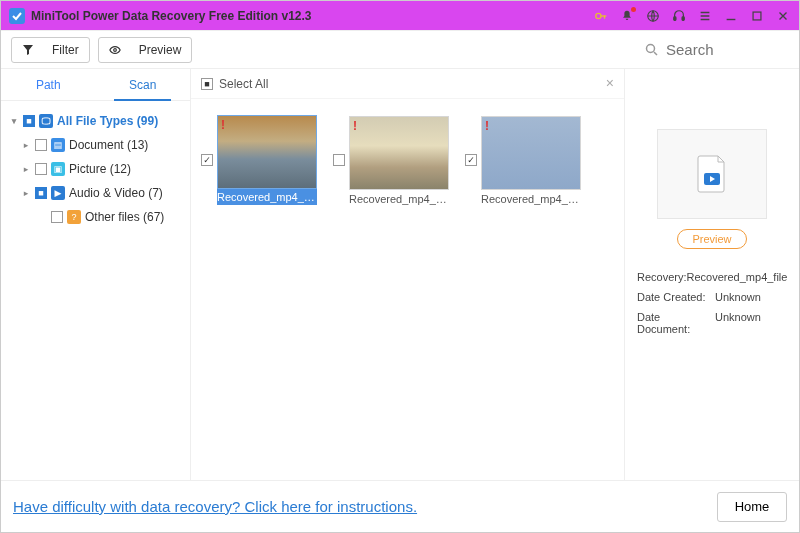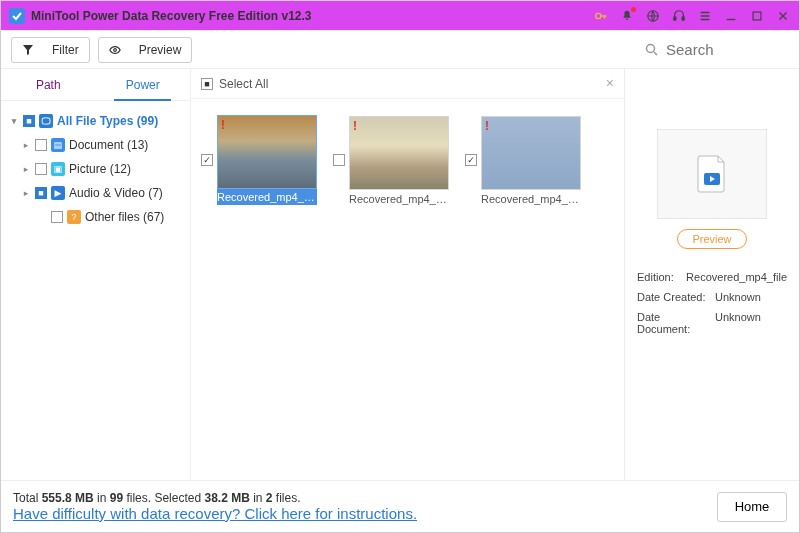--- a/index.html
+++ b/index.html
@@ -22,21 +22,21 @@
   .btn { height: 26px; padding: 0 10px; border: 1px solid #ccc; border-radius: 3px; background: #fff; font-size: 12px; display: inline-flex; align-items: center; gap: 18px; cursor: pointer; color: #333; }
   .btn svg { width: 12px; height: 12px; }
   .toolbar .spacer { flex: 1; }
   .search-box { height: 26px; width: 150px; border: none; background: transparent; display: flex; align-items: center; gap: 6px; color: #999; font-size: 12px; padding: 0 6px; }
   .search-box input { border: none; outline: none; font-size: 15px; width: 100px; }
 
   
   .main { flex: 1; display: flex; overflow: hidden; }
   .sidebar { width: 190px; border-right: 1px solid #eee; display: flex; flex-direction: column; }
   .tabs { display: flex; height: 32px; border-bottom: 1px solid #eee; }
-  .tab { flex: 1; display: flex; align-items: center; justify-content: center; font-size: 12px; color: #701a75; cursor: pointer; position: relative; }
+  .tab { flex: 1; display: flex; align-items: center; justify-content: center; font-size: 12px; color: #3b82f6; cursor: pointer; position: relative; }
   .tab.active { color: #2b7cd3; }
   .tab.active::after { content: ""; position: absolute; bottom: -1px; left: 20%; width: 60%; height: 2px; background: #2b7cd3; }
 
   .tree { padding: 8px 4px; font-size: 12px; color: #333; }
   .tree-row { display: flex; align-items: center; height: 24px; gap: 4px; padding-left: 4px; cursor: pointer; }
   .tree-row.l1 { padding-left: 16px; }
   .tree-row.l2 { padding-left: 32px; }
   .chev { width: 10px; text-align: center; color: #888; font-size: 9px; }
   .chk { width: 12px; height: 12px; border: 1px solid #999; background: #fff; display: inline-flex; align-items: center; justify-content: center; font-size: 9px; color: #2b7cd3; }
   .chk.filled { background: #2b7cd3; border-color: #2b7cd3; color: #fff; }
@@ -168,21 +168,21 @@
         </svg>
       <input placeholder="Search" style="">
     </div>
   </div>
 
   <div class="main">
 
     <div class="sidebar">
       <div class="tabs">
         <div class="tab">Path</div>
-        <div class="tab active">Power</div>
+        <div class="tab active">Scan</div>
       </div>
       <div class="tree">
         <div class="tree-row selected">
           <span class="chev">▾</span>
           <span class="chk filled">■</span>
           <span class="type-ic ic-monitor">🖵</span>
           <span>All File Types (99)</span>
         </div>
         <div class="tree-row l1">
           <span class="chev">▸</span>
@@ -257,40 +257,37 @@
       <div class="pv-box">
         <svg class="pv-icon" viewBox="0 0 30 38">
             <path d="M3 1h18l6 6v28a2 2 0 01-2 2H3a2 2 0 01-2-2V3a2 2 0 012-2z" fill="#fff" stroke="#bbb"></path>
             <path d="M21 1v6h6" fill="none" stroke="#bbb"></path>
             <rect x="7" y="18" width="16" height="12" rx="2" fill="#2b7cd3"></rect>
             <path d="M13 21v6l5-3z" fill="#fff"></path>
           </svg>
       </div>
       <button class="pv-btn">Preview</button>
       <div class="meta-row">
-          <span class="meta-k">Edition:</span>
+          <span class="meta-k">Recovery:</span>
           <span class="meta-v">Recovered_mp4_file</span>
         </div>
       <div class="meta-row">
           <span class="meta-k">Date Created:</span>
           <span class="meta-v">Unknown</span>
         </div>
       <div class="meta-row">
           <span class="meta-k">Date Document:</span>
           <span class="meta-v">Unknown</span>
         </div>
     </div>
 
   </div>
 
   <div class="footer">
     <div class="foot-left">
-      <div>
-        <span>Total </span><b>555.8 MB</b><span> in </span><b>99</b><span> files.  Selected </span><b>38.2 MB</b><span> in </span><b>2</b><span> files.</span>
-      </div>
       <a href="#">Have difficulty with data recovery? Click here for instructions.</a>
     </div>
     <div class="foot-btns">
       <button class="fbtn">Home</button>
     </div>
   </div>
 
 </div>
 
 </body></html>

